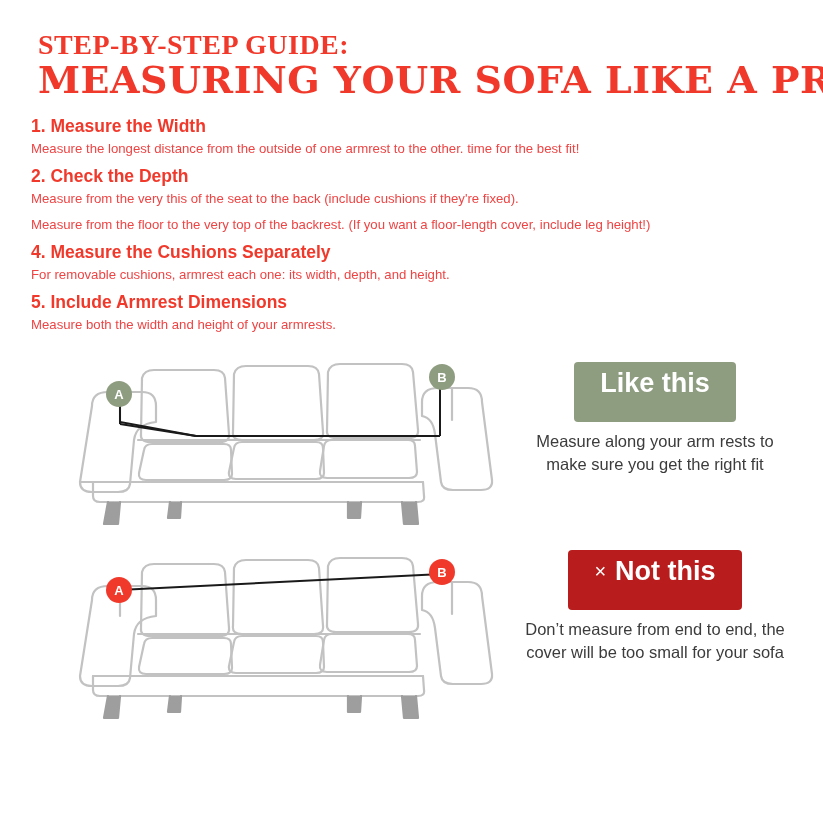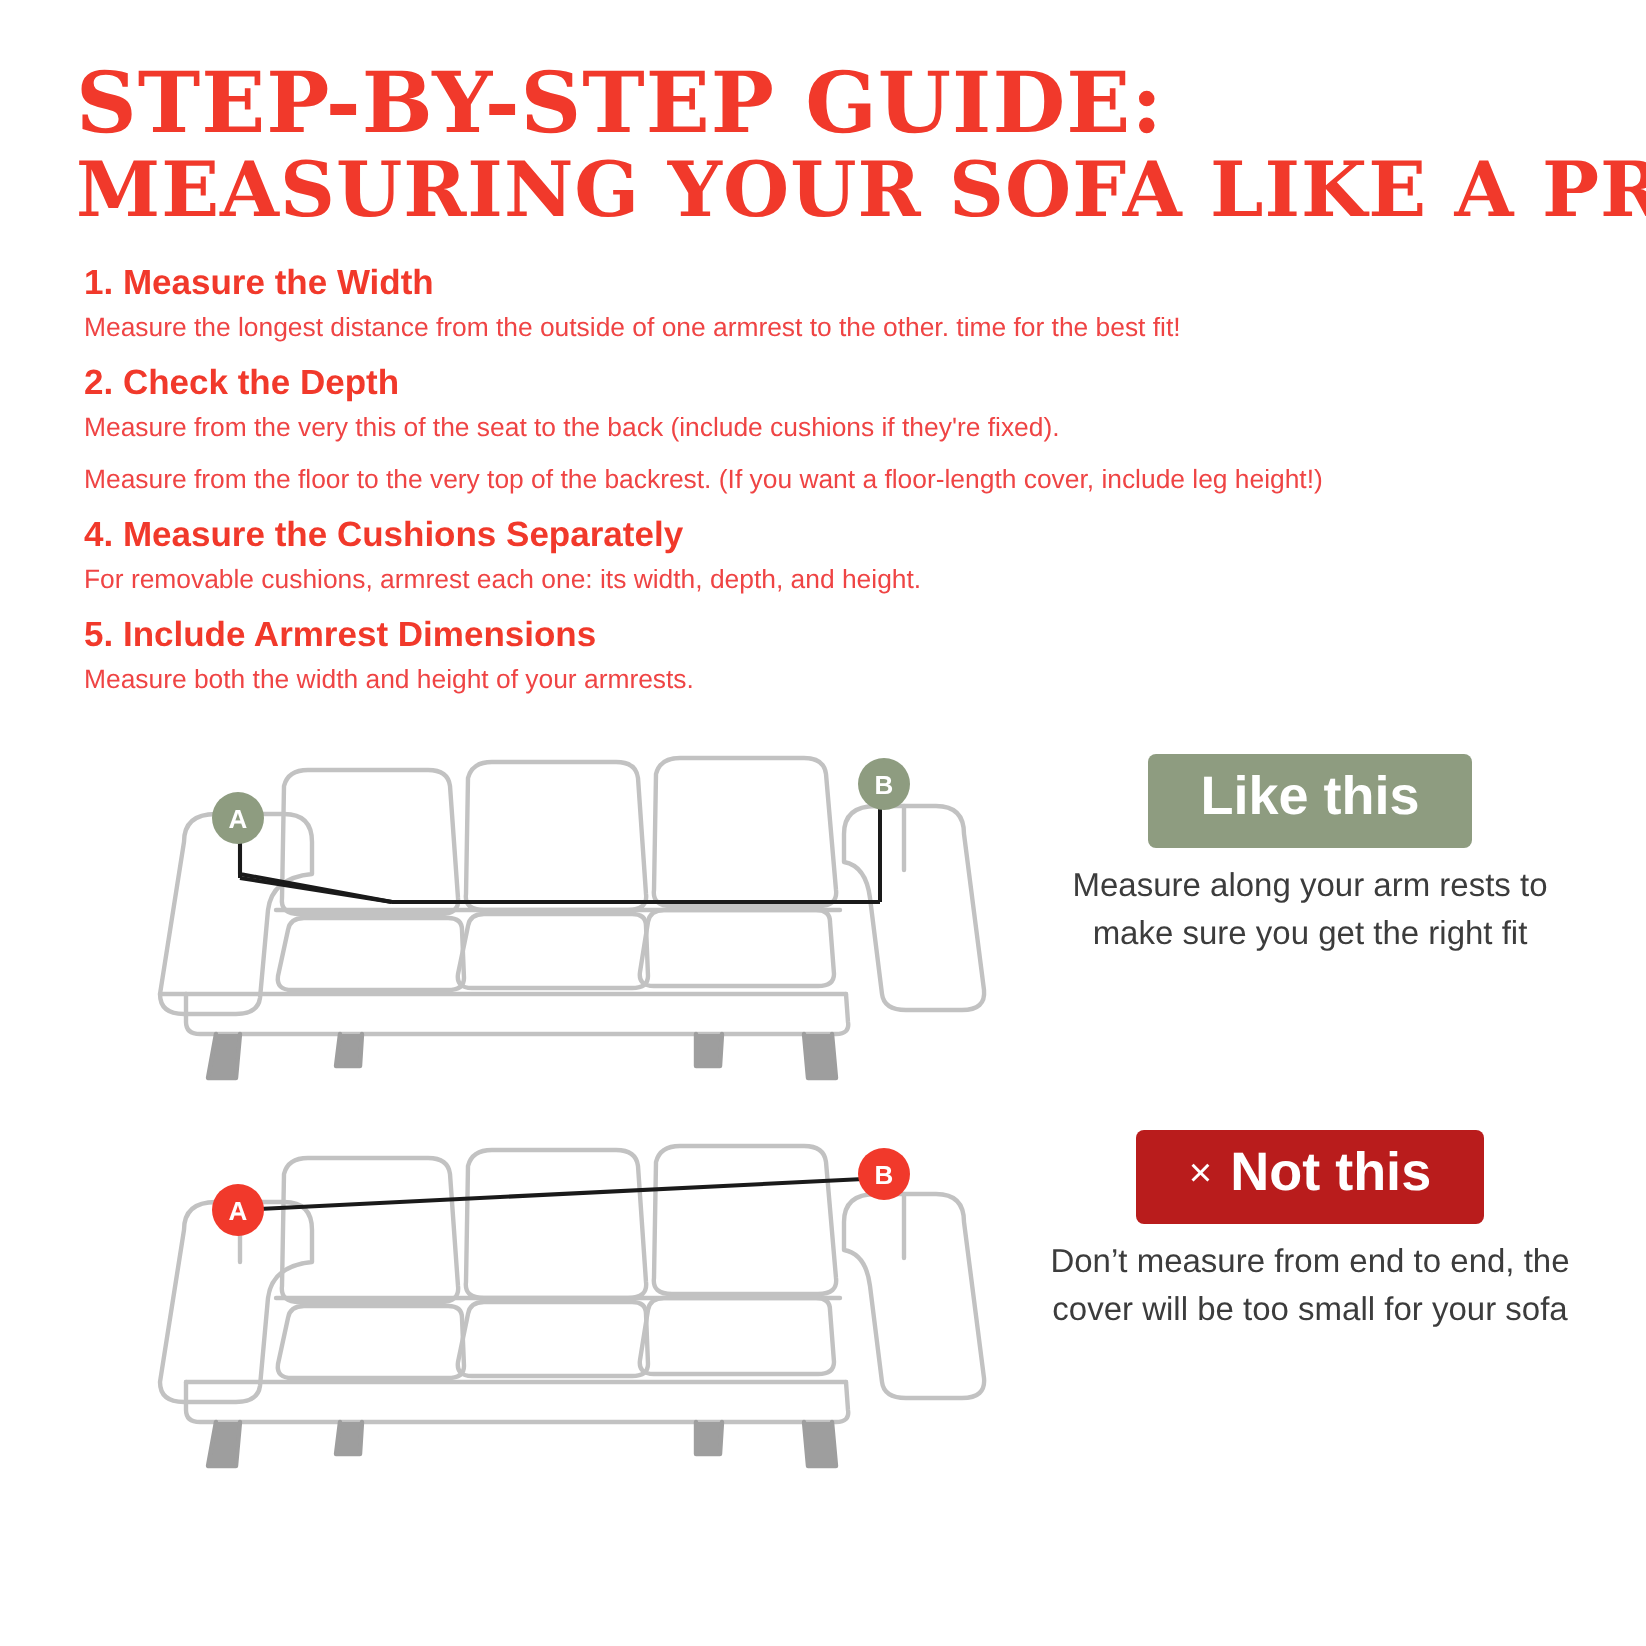--- a/index.html
+++ b/index.html
@@ -27,29 +27,30 @@
   }
   .title-line {
     font-family: "DejaVu Serif", serif;
     color: #f1392b;
     font-weight: bold;
     letter-spacing: 0.5px;
     line-height: 1.06;
     white-space: nowrap;
   }
   .title-line-1 {
-    font-size: 42px;
+    font-size: 28px;
+    font-family: Liberation Serif, serif;
   }
   .title-line-2 {
     font-size: 38px;
   }
 
   
   .steps {
-    padding: 16px 34px 0 42px;
+    padding: 16px 34px 0 31px;
   }
   .step {
     margin-bottom: 9px;
   }
   .step-heading {
     color: #f1392b;
     font-size: 17.5px;
     font-weight: bold;
     line-height: 1.25;
     margin: 0 0 2px 0;
@@ -81,21 +82,21 @@
     text-align: center;
   }
   .callout-top { top: 20px; }
   .callout-bottom { top: 208px; }
 
   .banner {
     display: inline-block;
     color: #ffffff;
     font-size: 27px;
     font-weight: bold;
-    padding: 7px 26px 12px 26px;
+    padding: 7px 26px 24px 26px;
     border-radius: 4px;
     line-height: 1.05;
   }
   .banner-good { background: #8e9c80; }
   .banner-bad  { background: #b91c1c; }
   .banner-bad .x-mark {
     font-size: 20px;
     font-weight: normal;
     margin-right: 9px;
     vertical-align: 2px;

